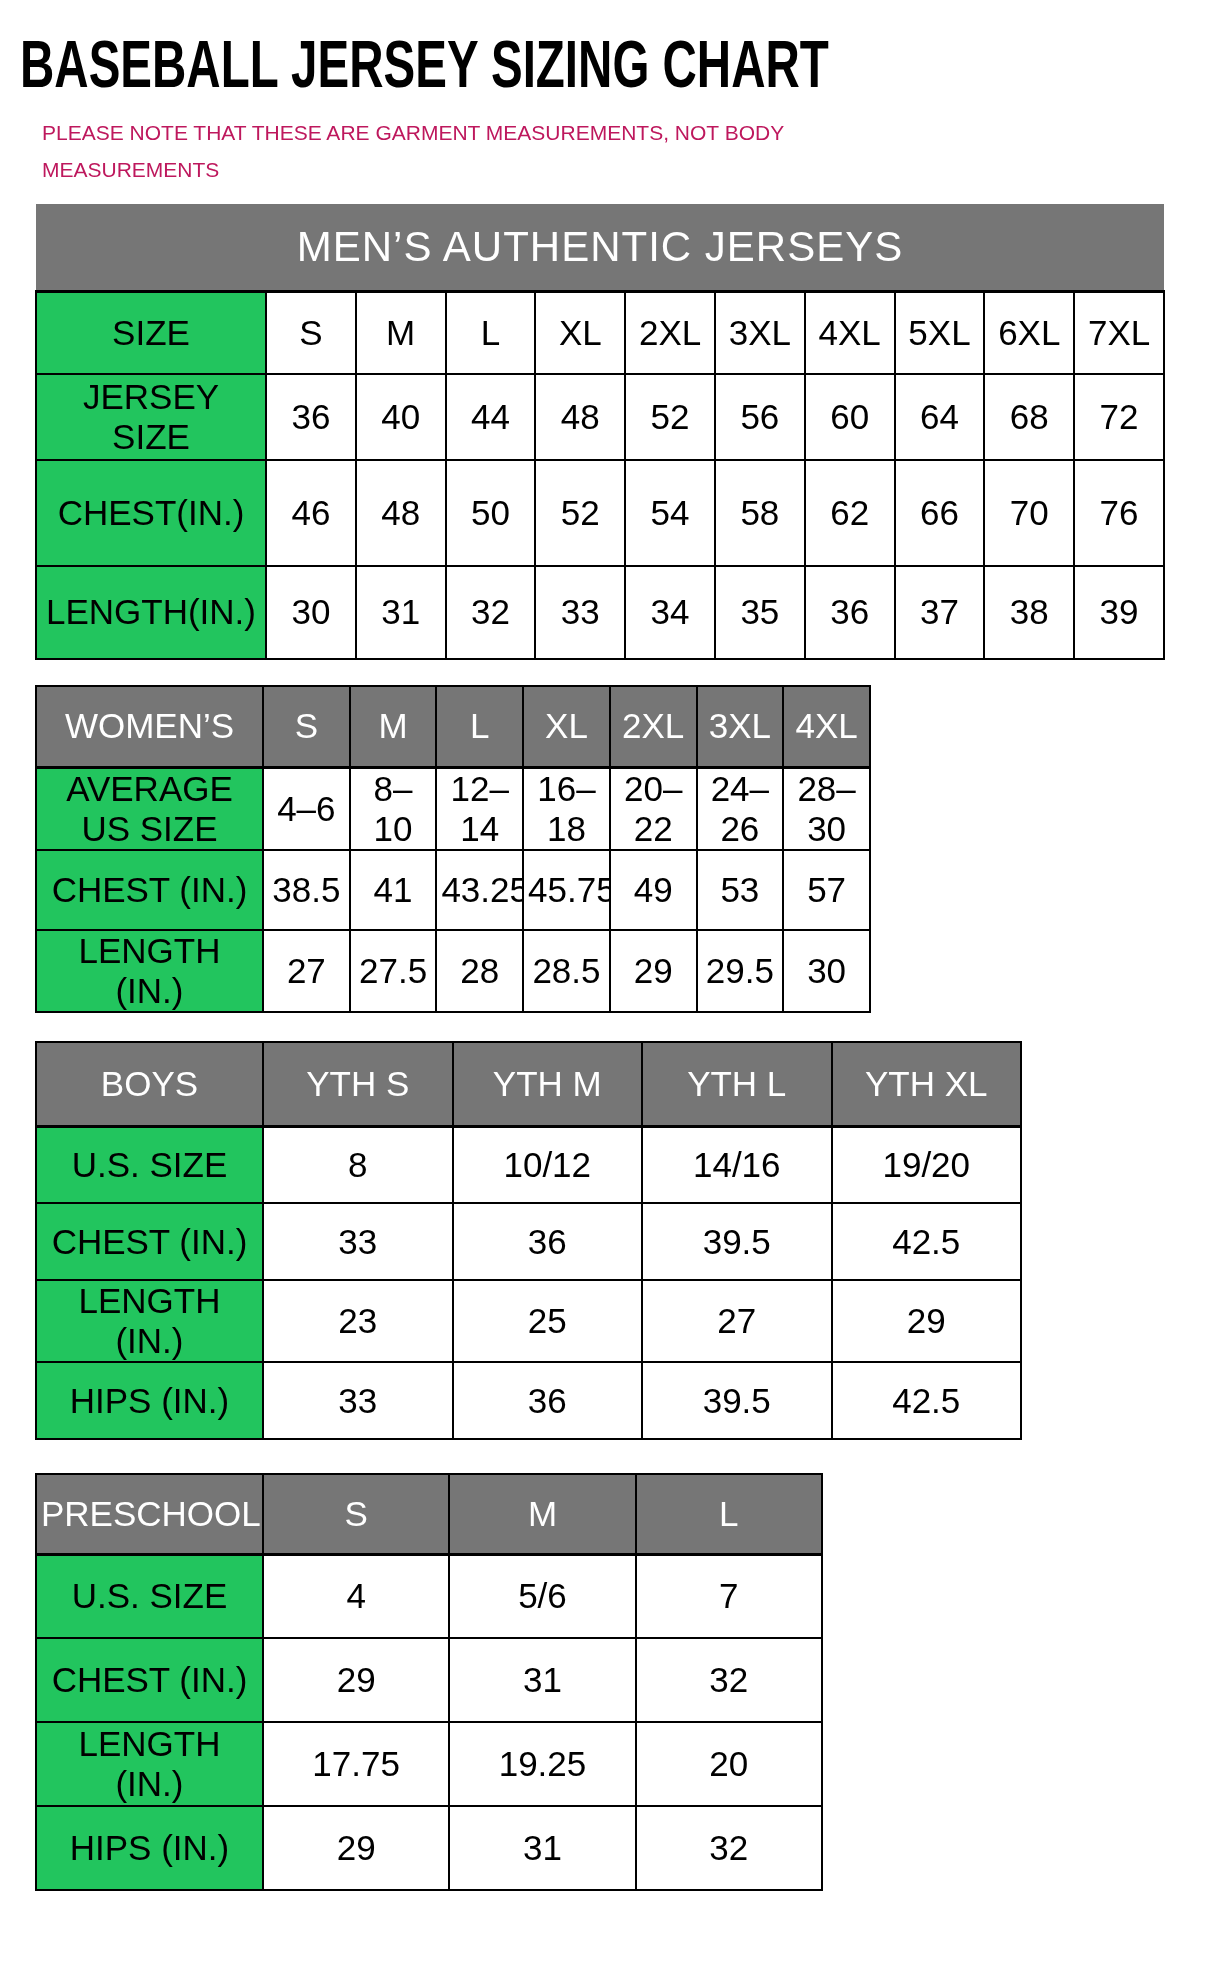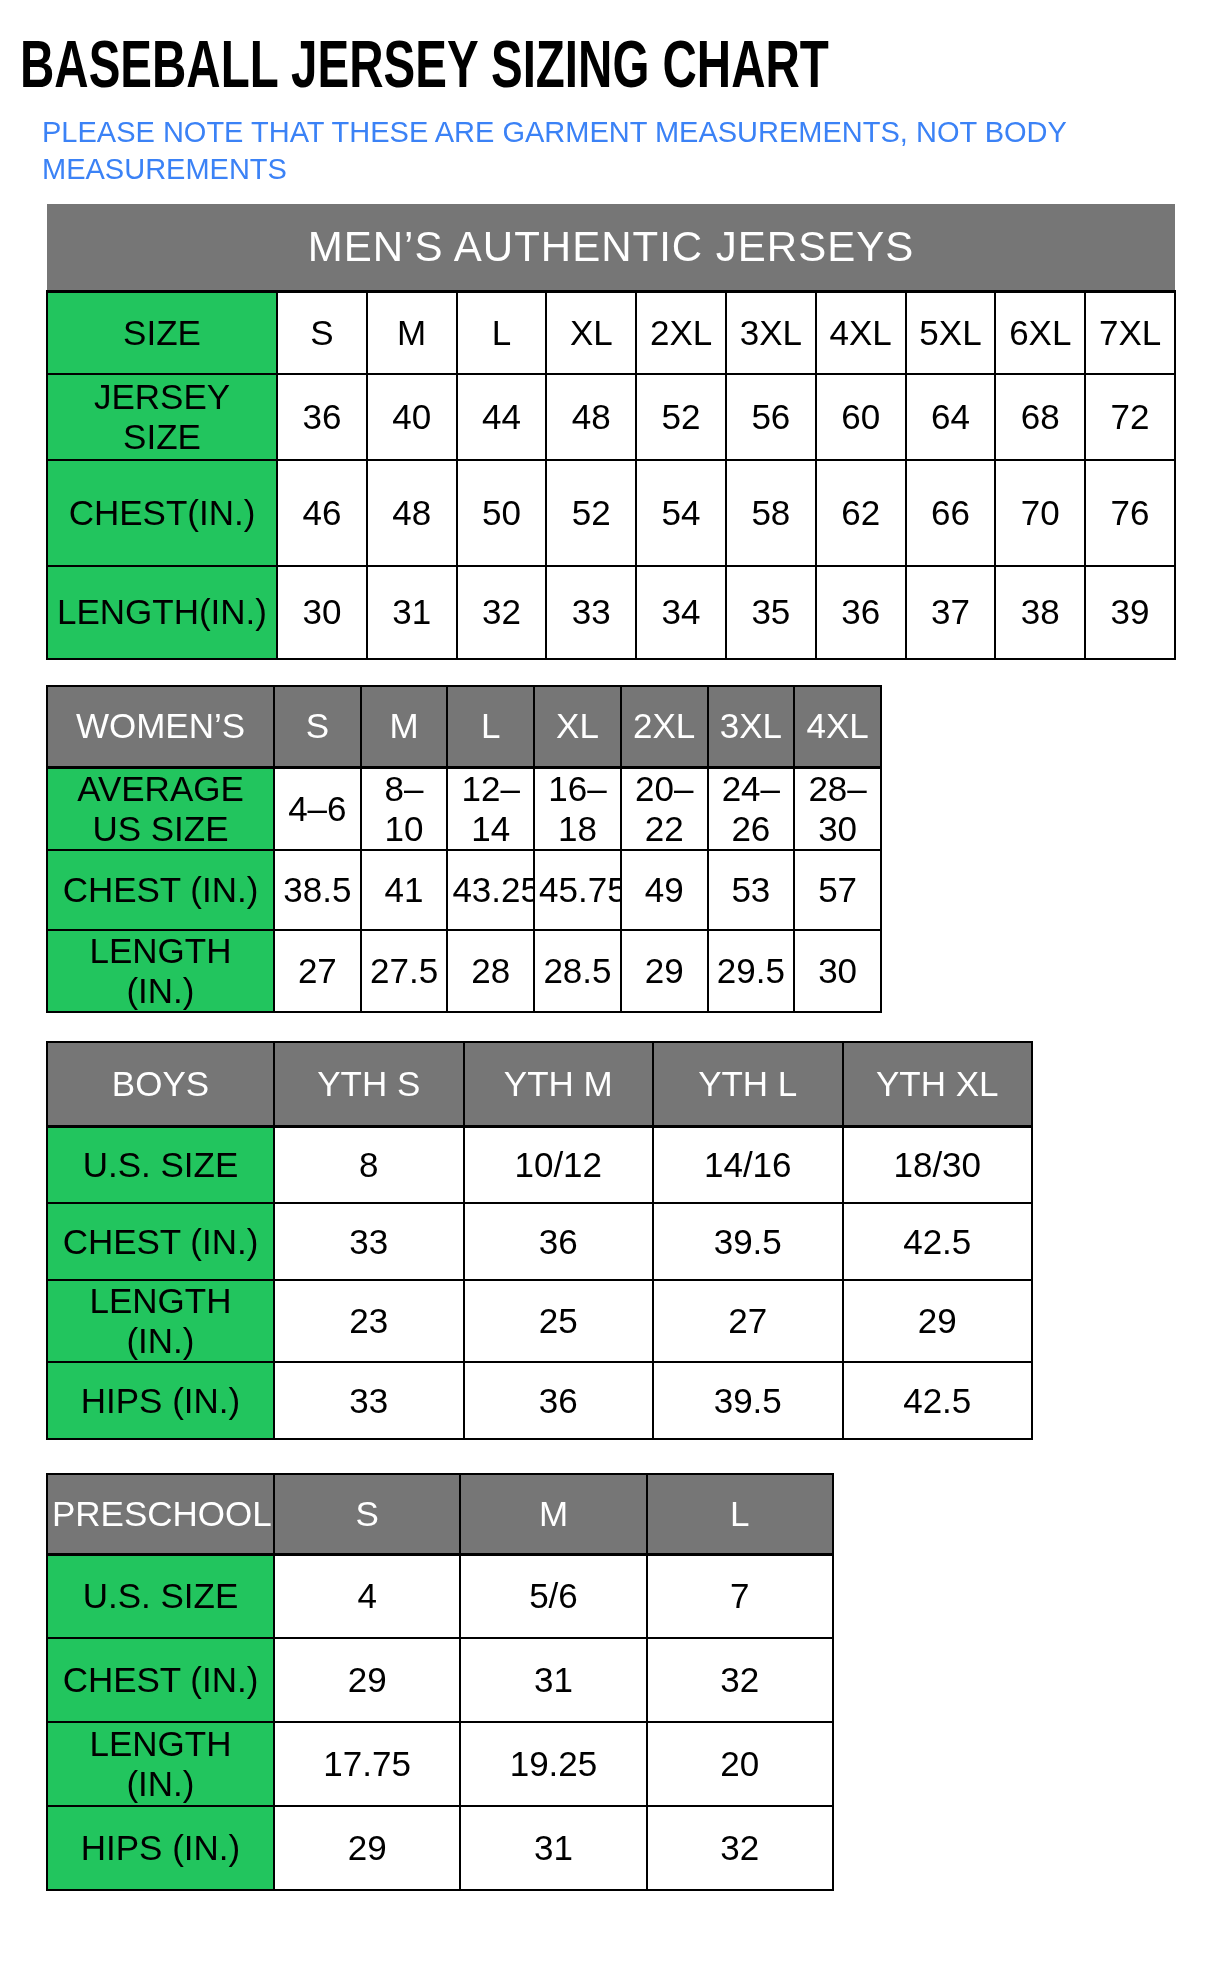--- a/index.html
+++ b/index.html
@@ -23,31 +23,31 @@
   }
   .title .condense{
     display:inline-block;
     transform:scaleX(0.72);
     transform-origin:left center;
     letter-spacing:0px;
   }
   
   .note{
     margin:14px 0 9px 42px;
-    color:#3b82f6;
-    font-size:29px;
+    color:#be185d;
+    font-size:21px;
     line-height:37px;
     font-weight:400;
   }
   .note-line{display:block;}
   
   .tbl{
     border-collapse:collapse;
     table-layout:fixed;
-    margin-left:46px;
+    margin-left:35px;
     font-size:35px;
     color:#000;
     border-radius:10px;
   }
   .tbl th,.tbl td{
     border:2px solid #000;
     text-align:center;
     vertical-align:middle;
     font-weight:400;
     padding:0 4px;
@@ -249,21 +249,21 @@
           <th>YTH L</th>
           <th>YTH XL</th>
         </tr>
       </thead>
       <tbody>
         <tr>
           <th>U.S. SIZE</th>
           <td>8</td>
           <td>10/12</td>
           <td>14/16</td>
-          <td>18/30</td>
+          <td>19/20</td>
         </tr>
         <tr>
           <th>CHEST (IN.)</th>
           <td>33</td>
           <td>36</td>
           <td>39.5</td>
           <td>42.5</td>
         </tr>
         <tr>
           <th>LENGTH (IN.)</th>

